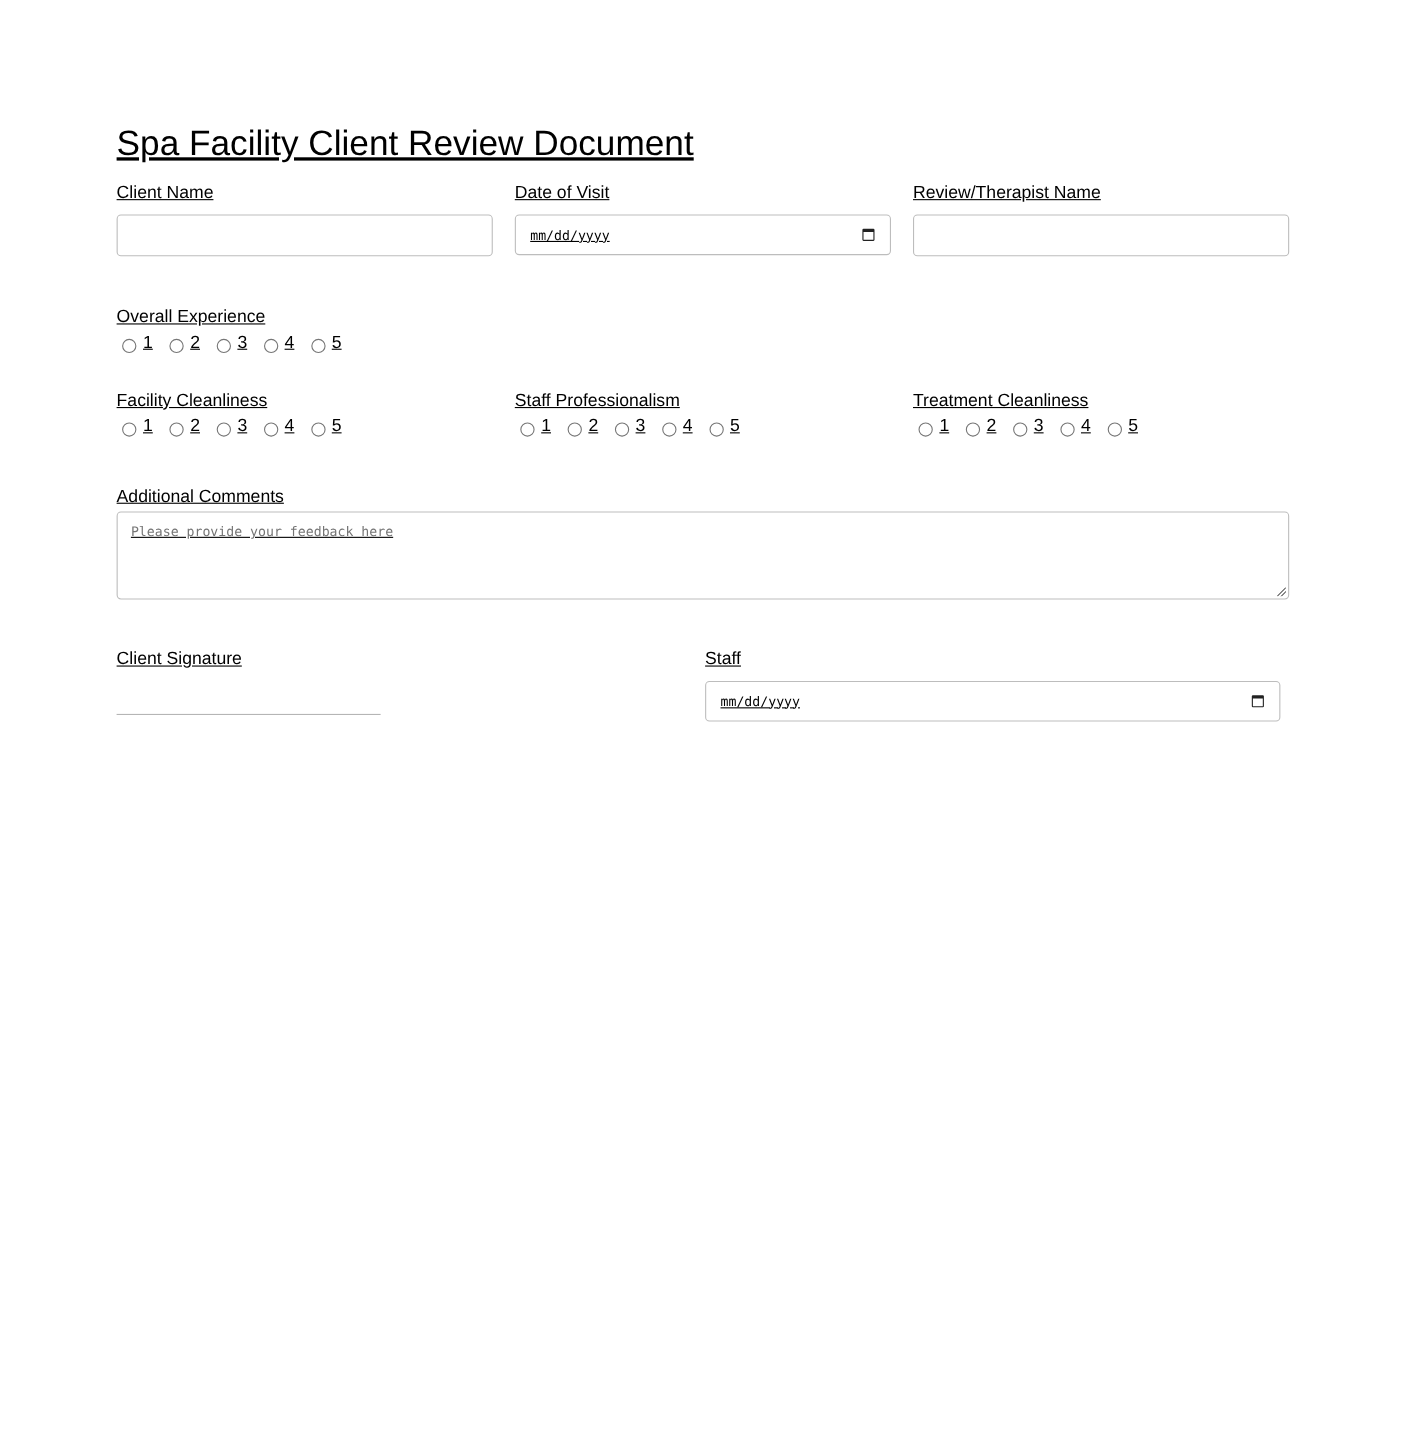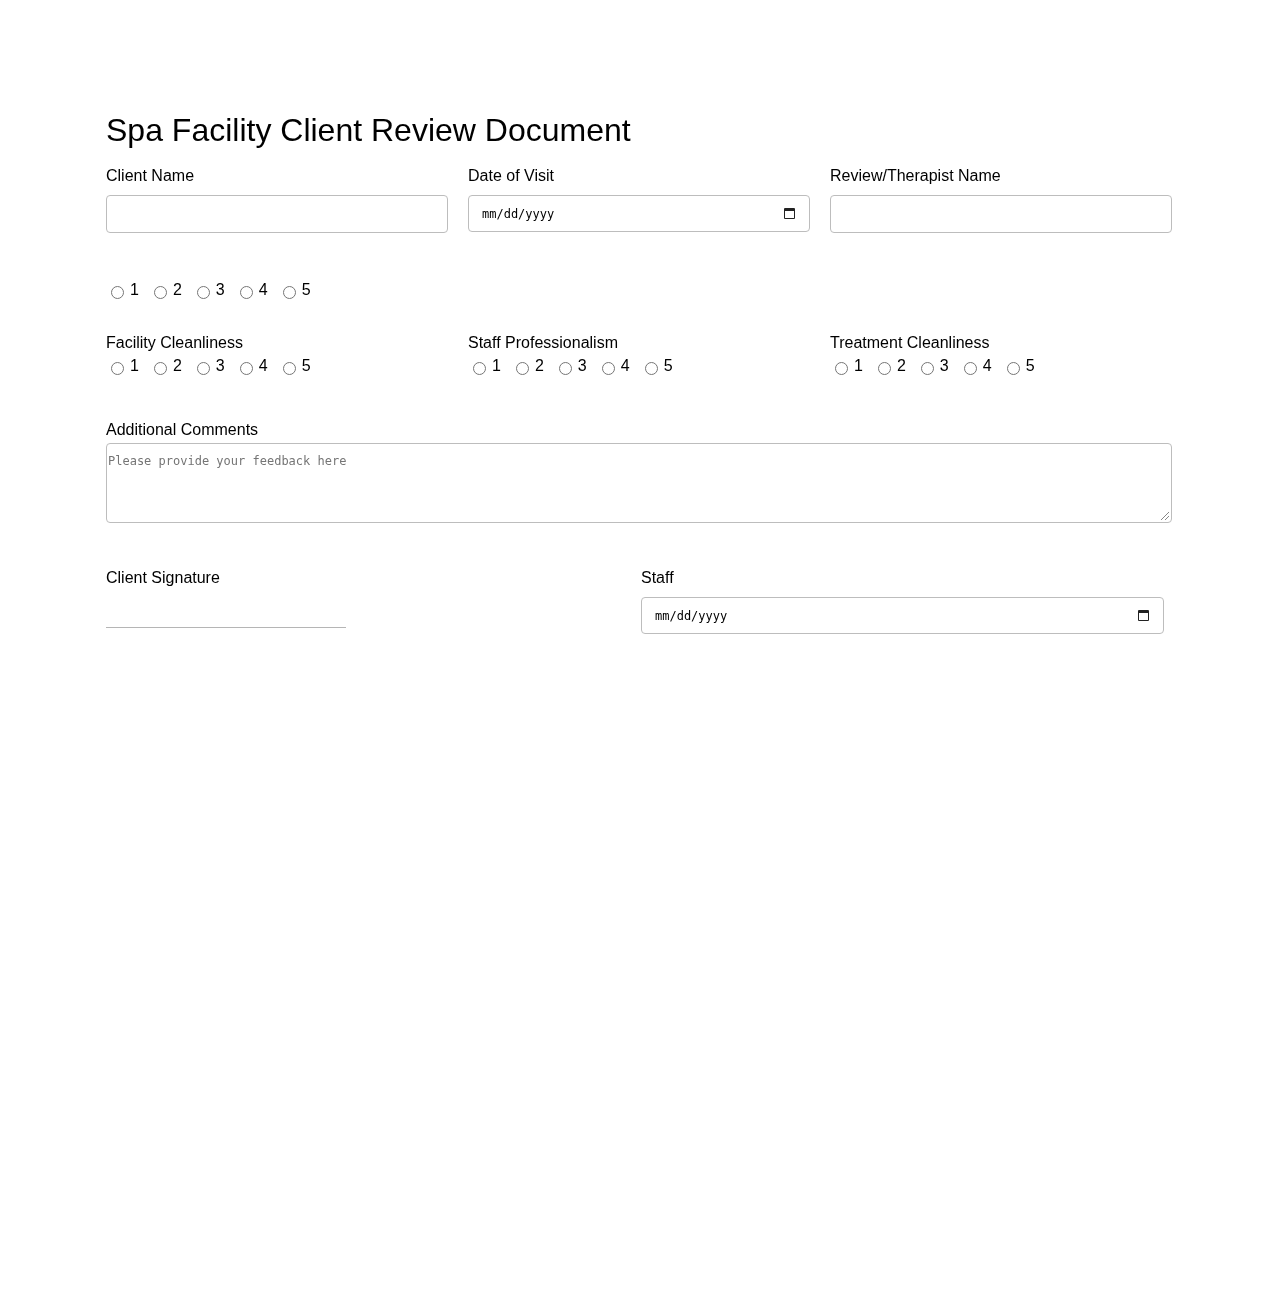--- a/index.html
+++ b/index.html
@@ -8,20 +8,21 @@
       width: 1278px;
       height: 1300px;
       font-family: "Liberation Sans", sans-serif;
       color: #000;
     }
     .container {
       position: absolute;
       left: 106px;
       top: 108px;
       width: 1066px;
+      text-decoration: underline;
     }
     h1 {
       margin: 0;
       font-size: 32px;
       font-weight: normal;
       line-height: 44px;
       height: 44px;
     }
     .label {
       display: block;
@@ -97,21 +98,21 @@
     .overall { margin-top: 47px; }
     .ratings-row { margin-top: 32px; }
     .comments { margin-top: 43px; }
     .comments .label { margin-bottom: 4px; }
     .textarea {
       position: relative;
       width: 1066px;
       height: 80px;
       border: 1px solid #bdbdbd;
       border-radius: 4px;
-      padding: 10px 1px;
+      padding: 10px 12px;
       font-family: "DejaVu Sans Mono", monospace;
       font-size: 12px;
       color: #757575;
     }
     .textarea .resize {
       position: absolute;
       right: 2px;
       bottom: 2px;
       width: 8px;
       height: 8px;
@@ -149,20 +150,21 @@
         <span class="cal"></span>
       </div>
     </div>
     <div class="col3">
       <label class="label">Review/Therapist Name</label>
       <input class="text-input" type="text" value="" style="">
     </div>
   </div>
 
   <div class="rating-block overall">
+    <span class="label">Overall Experience</span>
     <div class="radios">
       <label class="radio-opt">
           <span class="radio-circle"></span>
           <span class="num">1</span>
         </label>
       <label class="radio-opt">
           <span class="radio-circle"></span>
           <span class="num">2</span>
         </label>
       <label class="radio-opt">

